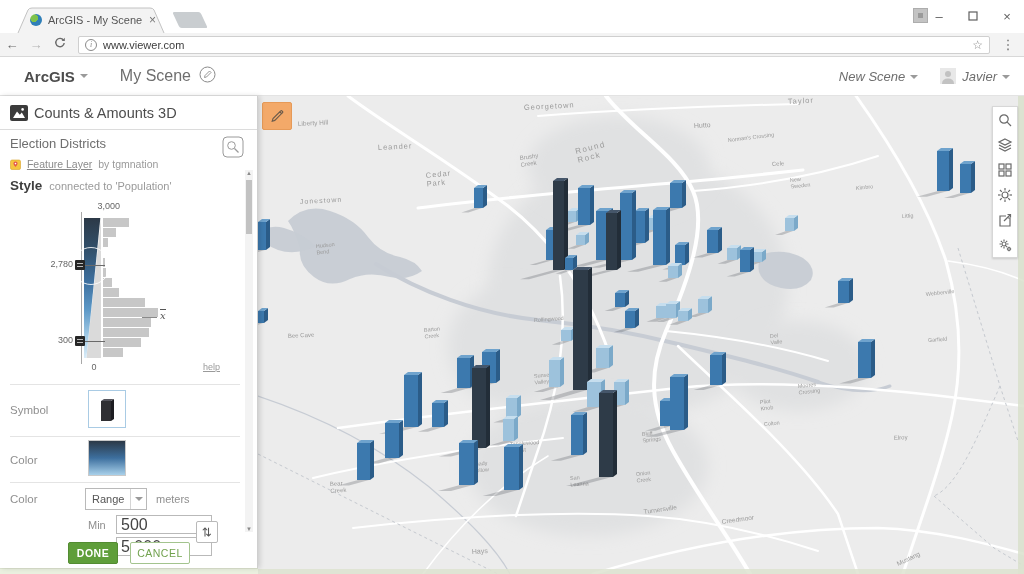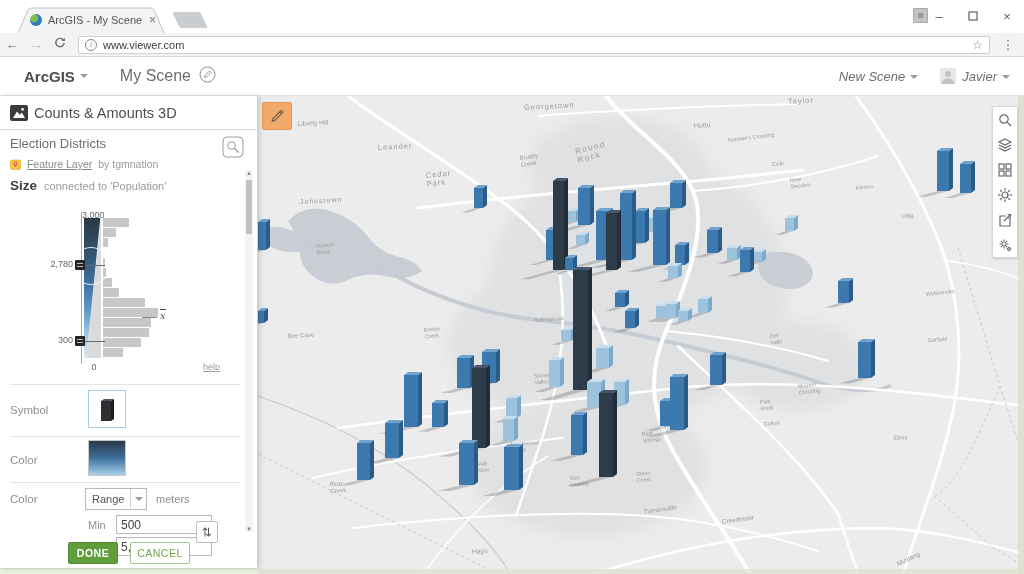--- a/index.html
+++ b/index.html
@@ -83,21 +83,21 @@
   .sym-swatch{position:absolute;left:88px;top:294px;width:38px;height:38px;background:#fff;
      border:1px solid #a9cbe4;display:flex;align-items:center;justify-content:center;}
   .col-swatch{position:absolute;left:88px;top:344px;width:38px;height:36px;border:1px solid #c9c9c9;
      background:linear-gradient(180deg,#2c3947 0%,#3d6f9e 50%,#a8d0ea 100%);}
   .rng-select{position:absolute;left:85px;top:392px;width:62px;height:22px;border:1px solid #b9b9b9;
      background:#fff;display:flex;align-items:center;font-size:11px;color:#555;}
   .rng-select .txt{flex:1;padding-left:6px;}
   .rng-select .car{width:16px;height:100%;border-left:1px solid #d5d5d5;display:flex;align-items:center;justify-content:center;}
   .units{position:absolute;left:156px;top:397px;font-size:11px;color:#8f8f8f;}
   .minmax-lbl{position:absolute;left:88px;font-size:11px;color:#8f8f8f;}
-  .mm-input{position:absolute;left:116px;width:96px;height:19px;border:1px solid #b9b9b9;font-size:12px;
+  .mm-input{position:absolute;left:116px;width:96px;height:19px;border:1px solid #b9b9b9;font-size:16px;
      color:#444;padding:0 4px;background:#fff;}
   .swap-btn{position:absolute;left:196px;top:425px;width:22px;height:22px;border:1px solid #b9b9b9;
      border-radius:2px;background:#fff;text-align:center;}
   .swap-btn span{display:inline-block;transform:rotate(90deg);font-size:12px;color:#555;line-height:20px;}
   .btn-done{position:absolute;left:68px;top:446px;width:50px;height:22px;background:#5f9e3a;border:1px solid #538c32;
      border-radius:2px;color:#fff;font-size:10.5px;font-weight:bold;text-align:center;line-height:21px;letter-spacing:.5px;}
   .btn-cancel{position:absolute;left:130px;top:446px;width:60px;height:22px;background:#fff;border:1px solid #a3c48e;
      border-radius:2px;color:#71a24e;font-size:10.5px;text-align:center;line-height:20px;letter-spacing:.5px;}
   .pscroll{position:absolute;left:245px;top:74px;width:8px;height:362px;background:#f3f3f3;}
   .pscroll .up,.pscroll .dn{position:absolute;left:0;width:8px;font-size:6px;color:#8a8a8a;text-align:center;}
@@ -669,26 +669,26 @@
       <svg width="11" height="11" viewBox="0 0 11 11" style="vertical-align:-2px">
         <rect x="0.5" y="1" width="10" height="9.5" rx="1.5" fill="#f6c63f" stroke="#d9a32a" stroke-width="0.6"></rect>
         <path d="M5.5,2.5 a2.1,2.1 0 0 1 2.1,2.1 q0,1.4 -2.1,3.4 q-2.1,-2 -2.1,-3.4 a2.1,2.1 0 0 1 2.1,-2.1 z" fill="#e2574c"></path>
         <circle cx="5.5" cy="4.6" r="0.8" fill="#fff"></circle>
       </svg>
       <a class="feat-link" href="#">Feature Layer</a>
       <span>by tgmnation</span>
     </div>
 
     <div class="style-row">
-      <span class="style-word">Size</span>
+      <span class="style-word">Style</span>
       <span>connected to 'Population'</span>
     </div>
 
     <div class="hist">
-      <div class="h-label" style="left:82px;top:14px;width:38px;text-align:left;">3,000</div>
+      <div class="h-label" style="left:82px;top:5px;width:38px;text-align:right;">3,000</div>
       <div class="track"></div>
       <div class="ramp">
           <div class="grayw"></div>
           <div class="colw"></div>
         </div>
       <div class="bins" id="histbins">
           <div style="width: 26px;"></div>
           <div style="width: 13px;"></div>
           <div style="width: 5px;"></div>
           <div style="width: 0px;"></div>

